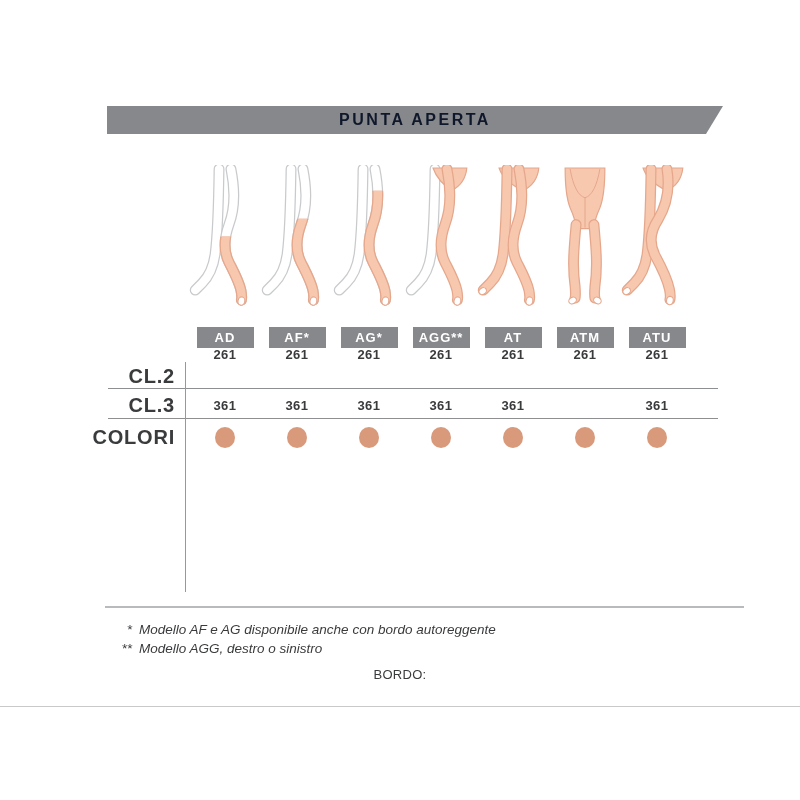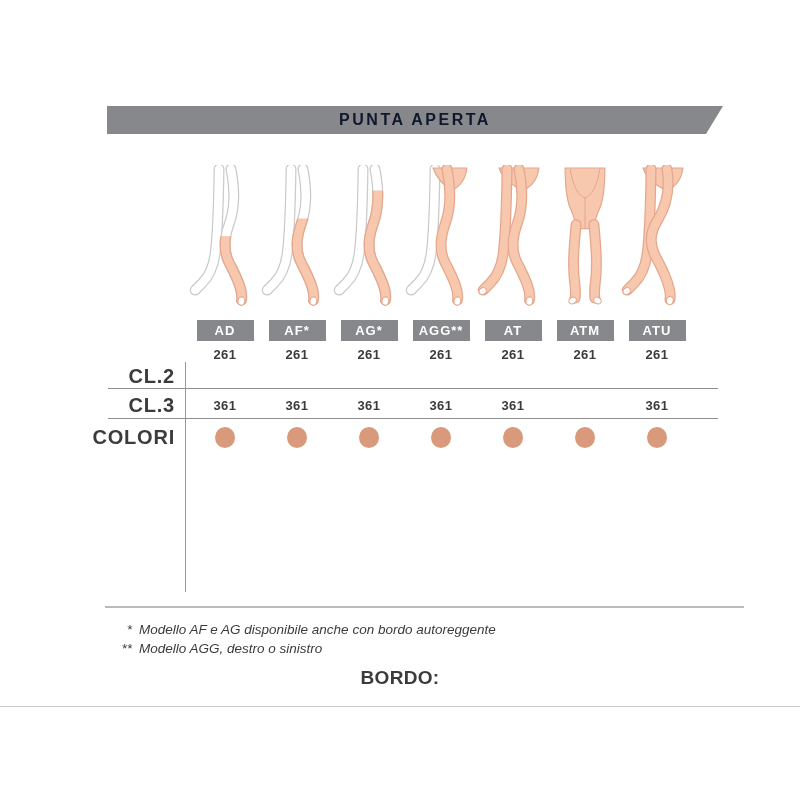--- a/index.html
+++ b/index.html
@@ -11,21 +11,21 @@
           background:var(--banner-gray,#87888b);
           clip-path:polygon(0 0,100% 0,calc(100% - 17px) 100%,0 100%);
           display:flex;align-items:center;justify-content:center;}
   .banner span{color:#0f172a;font-weight:bold;font-size:16px;letter-spacing:2.5px;}
 
   
   .cols{position:absolute;left:189px;width:504px;display:flex;}
   .col{width:72px;display:flex;align-items:center;justify-content:center;}
   .legs-row{top:165px;height:144px;}
   .leg{width:72px;height:144px;display:block;}
-  .boxes-row{top:319px;height:22px;text-align:right;}
+  .boxes-row{top:326px;height:22px;text-align:right;}
   .model-box{width:57px;height:21px;background:var(--banner-gray,#87888b);
              display:flex;align-items:center;justify-content:center;
              color:#fff;font-weight:bold;font-size:13px;letter-spacing:1px;}
   .num-row{height:20px;}
   .num-row .col{font-size:13px;font-weight:bold;letter-spacing:.5px;}
   .row-cl2{top:344px;}
   .row-cl3{top:395px;}
   .dots-row{top:427px;height:21px;}
   .dot{width:20px;height:21px;border-radius:50%;background:var(--swatch-skin,#d99a7b);}
 
@@ -38,21 +38,21 @@
   .hline{position:absolute;left:108px;width:610px;height:1px;background:#8e8f91;}
   .vline{position:absolute;left:185px;top:362px;width:1px;height:230px;background:#97989a;}
   .sep{position:absolute;left:105px;top:606px;width:639px;height:2px;background:#b9babc;}
   .bottom-line{position:absolute;left:0;top:706px;width:800px;height:1px;background:#c9c9cb;}
 
   
   .footnote{position:absolute;left:110px;font-style:italic;font-size:13.5px;display:flex;}
   .fn-marker{width:22px;text-align:right;margin-right:7px;}
   .fn1{top:622px;} .fn2{top:641px;}
   .bordo-title{position:absolute;left:0;top:667px;width:800px;text-align:center;
-               font-weight:bold;font-size:19px;letter-spacing:.3px;}
+               font-weight:normal;font-size:13px;letter-spacing:.3px;}
   .bordo-text{position:absolute;left:0;top:685px;width:800px;text-align:center;font-size:13.5px;}
 
   
   .lg-o{stroke:var(--leg-gray-outline,#c8cacc);stroke-width:11;fill:none;stroke-linecap:round;}
   .lg-f{stroke:#ffffff;stroke-width:8.5;fill:none;stroke-linecap:round;}
   .lc-o{stroke:var(--leg-outline,#e5a78c);stroke-width:11;fill:none;stroke-linecap:round;}
   .lc-f{stroke:var(--leg-fill,#f7c7ae);stroke-width:8.5;fill:none;stroke-linecap:round;}
   .hip{fill:var(--leg-fill,#f7c7ae);stroke:var(--leg-outline,#e5a78c);stroke-width:1.2;}
   .toe{fill:#fff;stroke:var(--leg-outline,#e5a78c);stroke-width:1.1;}
   .seam{fill:none;stroke:var(--leg-outline,#e5a78c);stroke-width:1px;}

